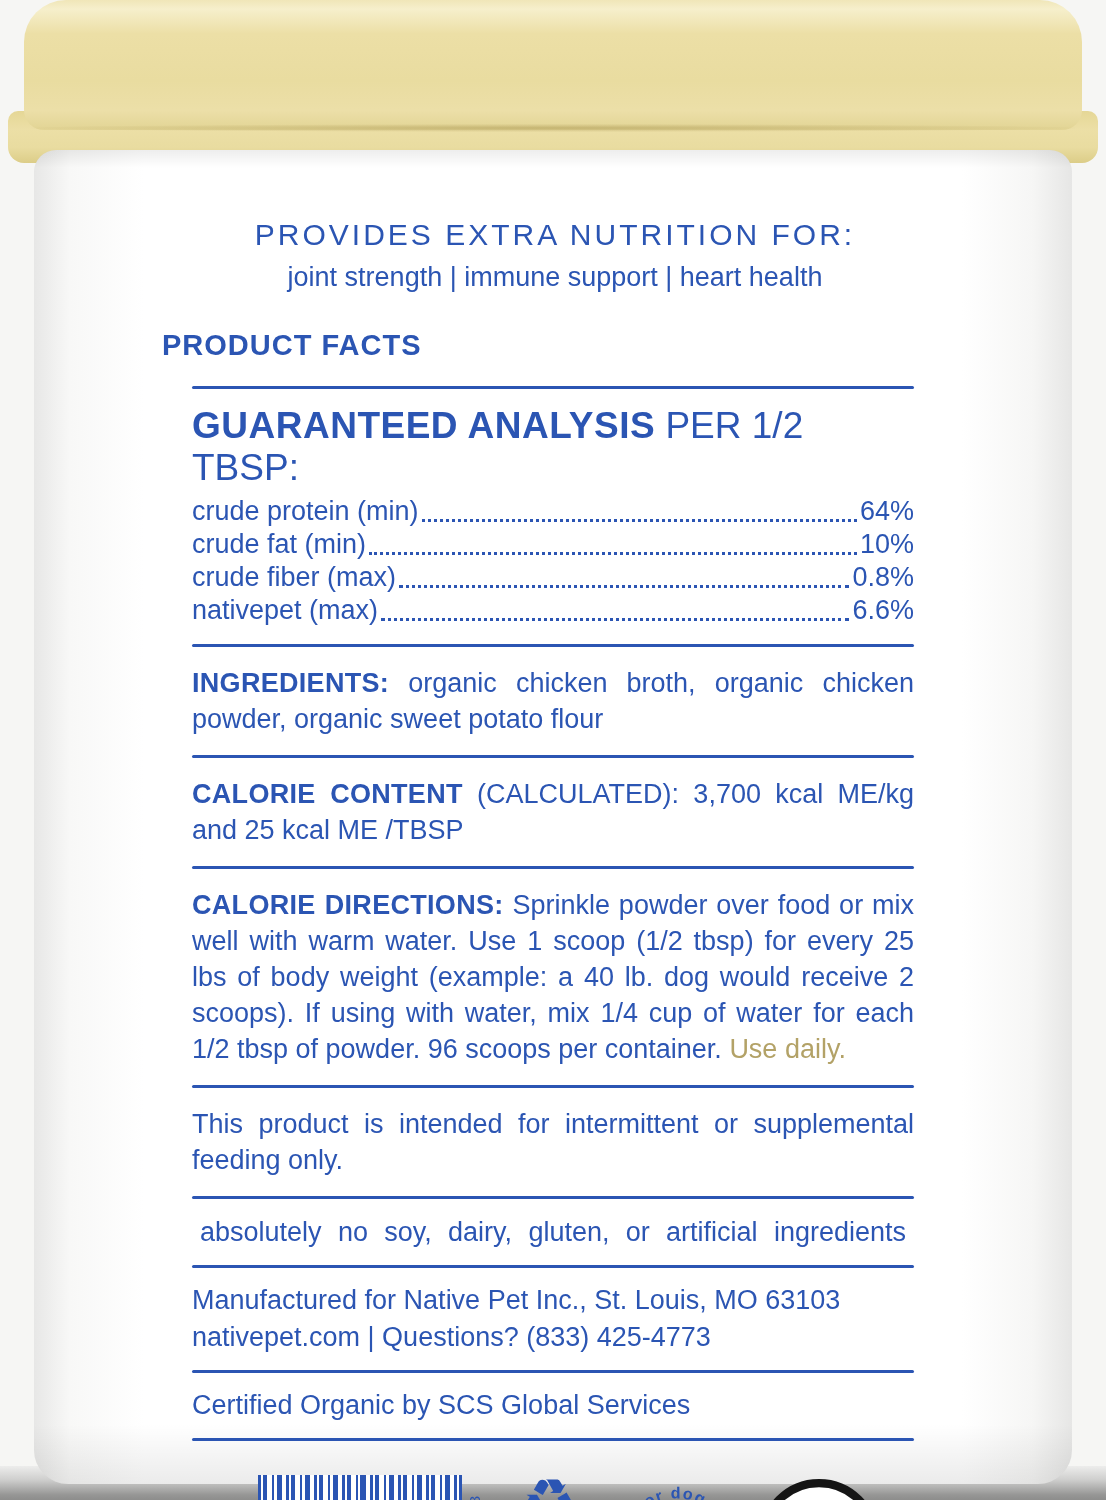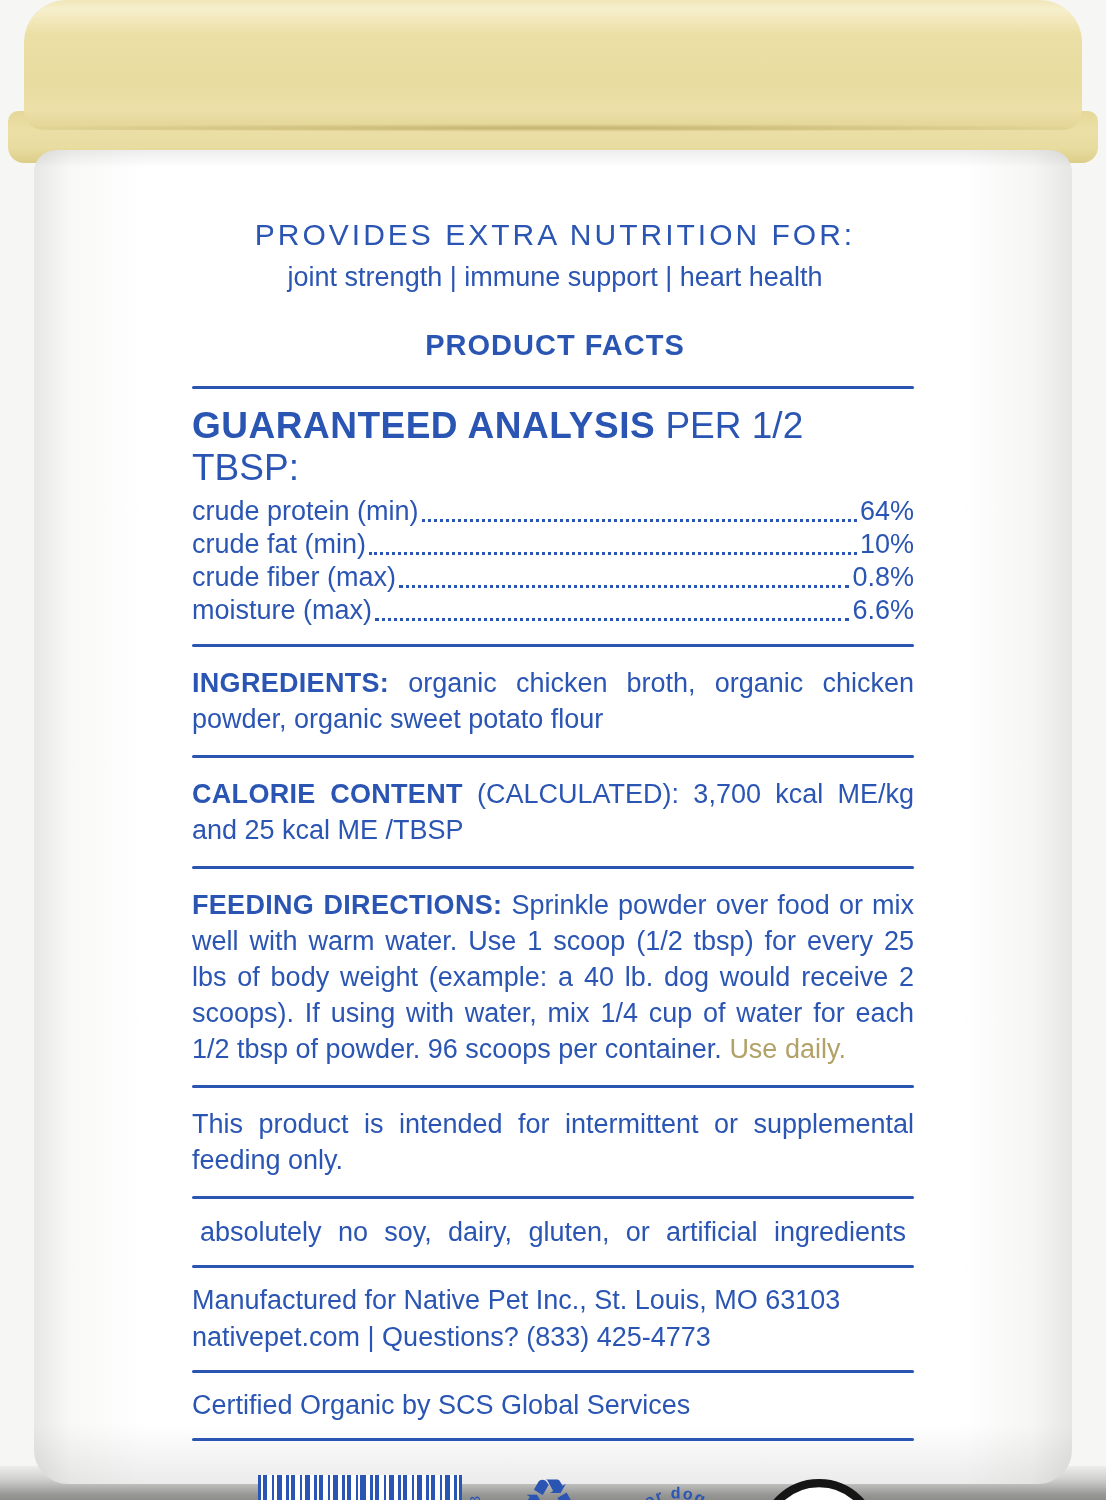--- a/index.html
+++ b/index.html
@@ -56,21 +56,21 @@
   }
 
   .provides-title{
     text-align:center;font-size:30px;letter-spacing:3px;font-weight:400;
     margin-left:-30px;
   }
   .provides-sub{
     text-align:center;font-size:27px;margin:10px 0 0 -30px;
   }
   .product-facts{
-    text-align:center;font-size:29px;font-weight:700;letter-spacing:1px;margin:36px 0 0 -30px;
+    font-size:29px;font-weight:700;letter-spacing:1px;margin:36px 0 0 -30px;
   }
 
   .body-col{width:722px;}
   .rule{height:3px;background:var(--blue);border-radius:2px;}
   .rule.r1{margin-top:24px;}
 
   .ga-heading{font-size:37px;margin-top:16px;}
   .ga-heading b{font-weight:700;letter-spacing:.5px;}
 
   .ga-rows{margin-top:6px;}
@@ -155,37 +155,37 @@
             <span>crude fat (min)</span>
             <span class="ga-dots"></span>
             <span class="ga-val">10%</span>
           </div>
           <div class="ga-row">
             <span>crude fiber (max)</span>
             <span class="ga-dots"></span>
             <span class="ga-val">0.8%</span>
           </div>
           <div class="ga-row">
-            <span>moisture (max)</span>
+            <span>nativepet (max)</span>
             <span class="ga-dots"></span>
             <span class="ga-val">6.6%</span>
           </div>
         </div>
 
         <div class="rule sect"></div>
 
         <p class="para"><b>INGREDIENTS:</b> <span>organic chicken broth, organic chicken powder, organic sweet potato flour</span></p>
 
         <div class="rule"></div>
 
         <p class="para"><b>CALORIE CONTENT</b> <span>(CALCULATED):</span> <span>3,700 kcal ME/kg and 25 kcal ME /TBSP</span></p>
 
         <div class="rule"></div>
 
-        <p class="para"><b>FEEDING DIRECTIONS:</b> <span>Sprinkle powder over food or mix well with warm water. Use 1 scoop (1/2 tbsp) for every 25 lbs of body weight (example: a 40 lb. dog would receive 2 scoops). If using with water, mix 1/4 cup of water for each 1/2 tbsp of powder. 96 scoops per container.</span> <span class="hl">Use daily.</span></p>
+        <p class="para"><b>CALORIE DIRECTIONS:</b> <span>Sprinkle powder over food or mix well with warm water. Use 1 scoop (1/2 tbsp) for every 25 lbs of body weight (example: a 40 lb. dog would receive 2 scoops). If using with water, mix 1/4 cup of water for each 1/2 tbsp of powder. 96 scoops per container.</span> <span class="hl">Use daily.</span></p>
 
         <div class="rule"></div>
 
         <p class="para">This product is intended for intermittent or supplemental feeding only.</p>
 
         <div class="rule"></div>
 
         <p class="single-line">absolutely no soy, dairy, gluten, or artificial ingredients</p>
 
         <div class="rule"></div>

